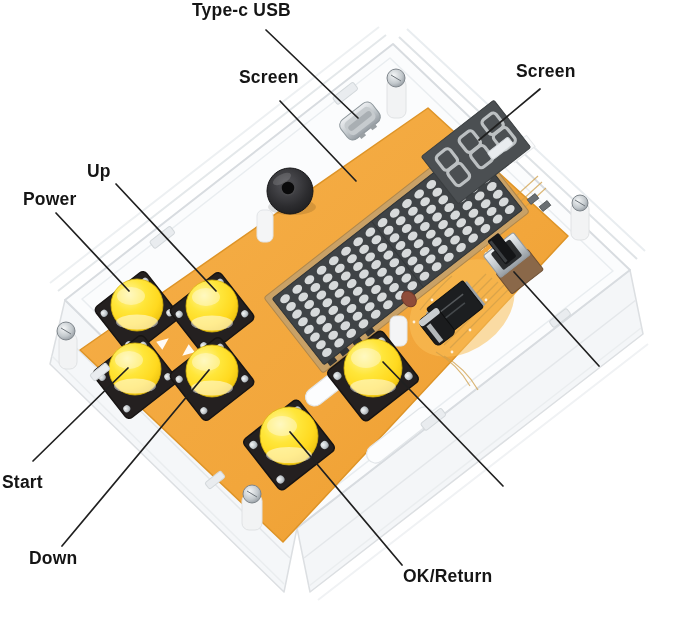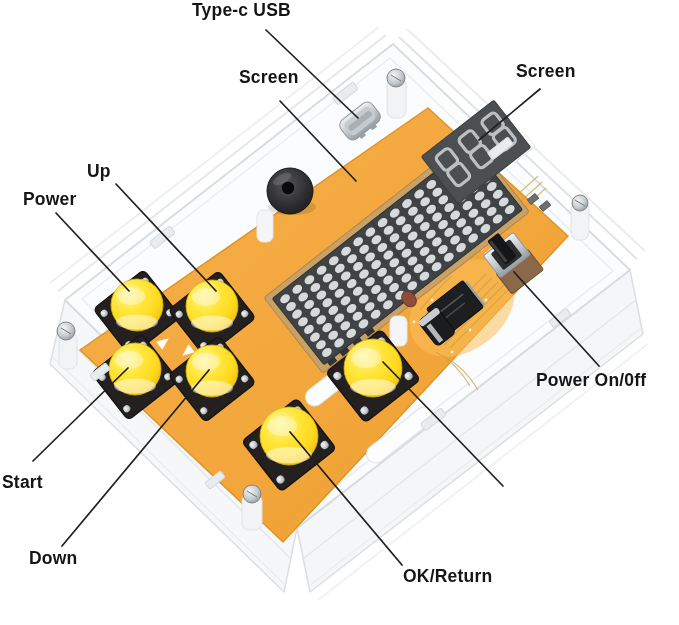--- a/index.html
+++ b/index.html
@@ -422,14 +422,13 @@
 </svg>
 
 <div class="lbl" style="left:192px;top:1px">Type-c USB</div>
 <div class="lbl" style="left:239px;top:68px">Screen</div>
 <div class="lbl" style="left:516px;top:62px">Screen</div>
 <div class="lbl" style="left:87px;top:162px">Up</div>
 <div class="lbl" style="left:23px;top:190px">Power</div>
 <div class="lbl" style="left:2px;top:473px">Start</div>
 <div class="lbl" style="left:29px;top:549px">Down</div>
 <div class="lbl" style="left:403px;top:567px">OK/Return</div>
-<div class="lbl" style="left:536px;top:371px">Power On/0ff</div>
 </div>
 
 </body></html>

